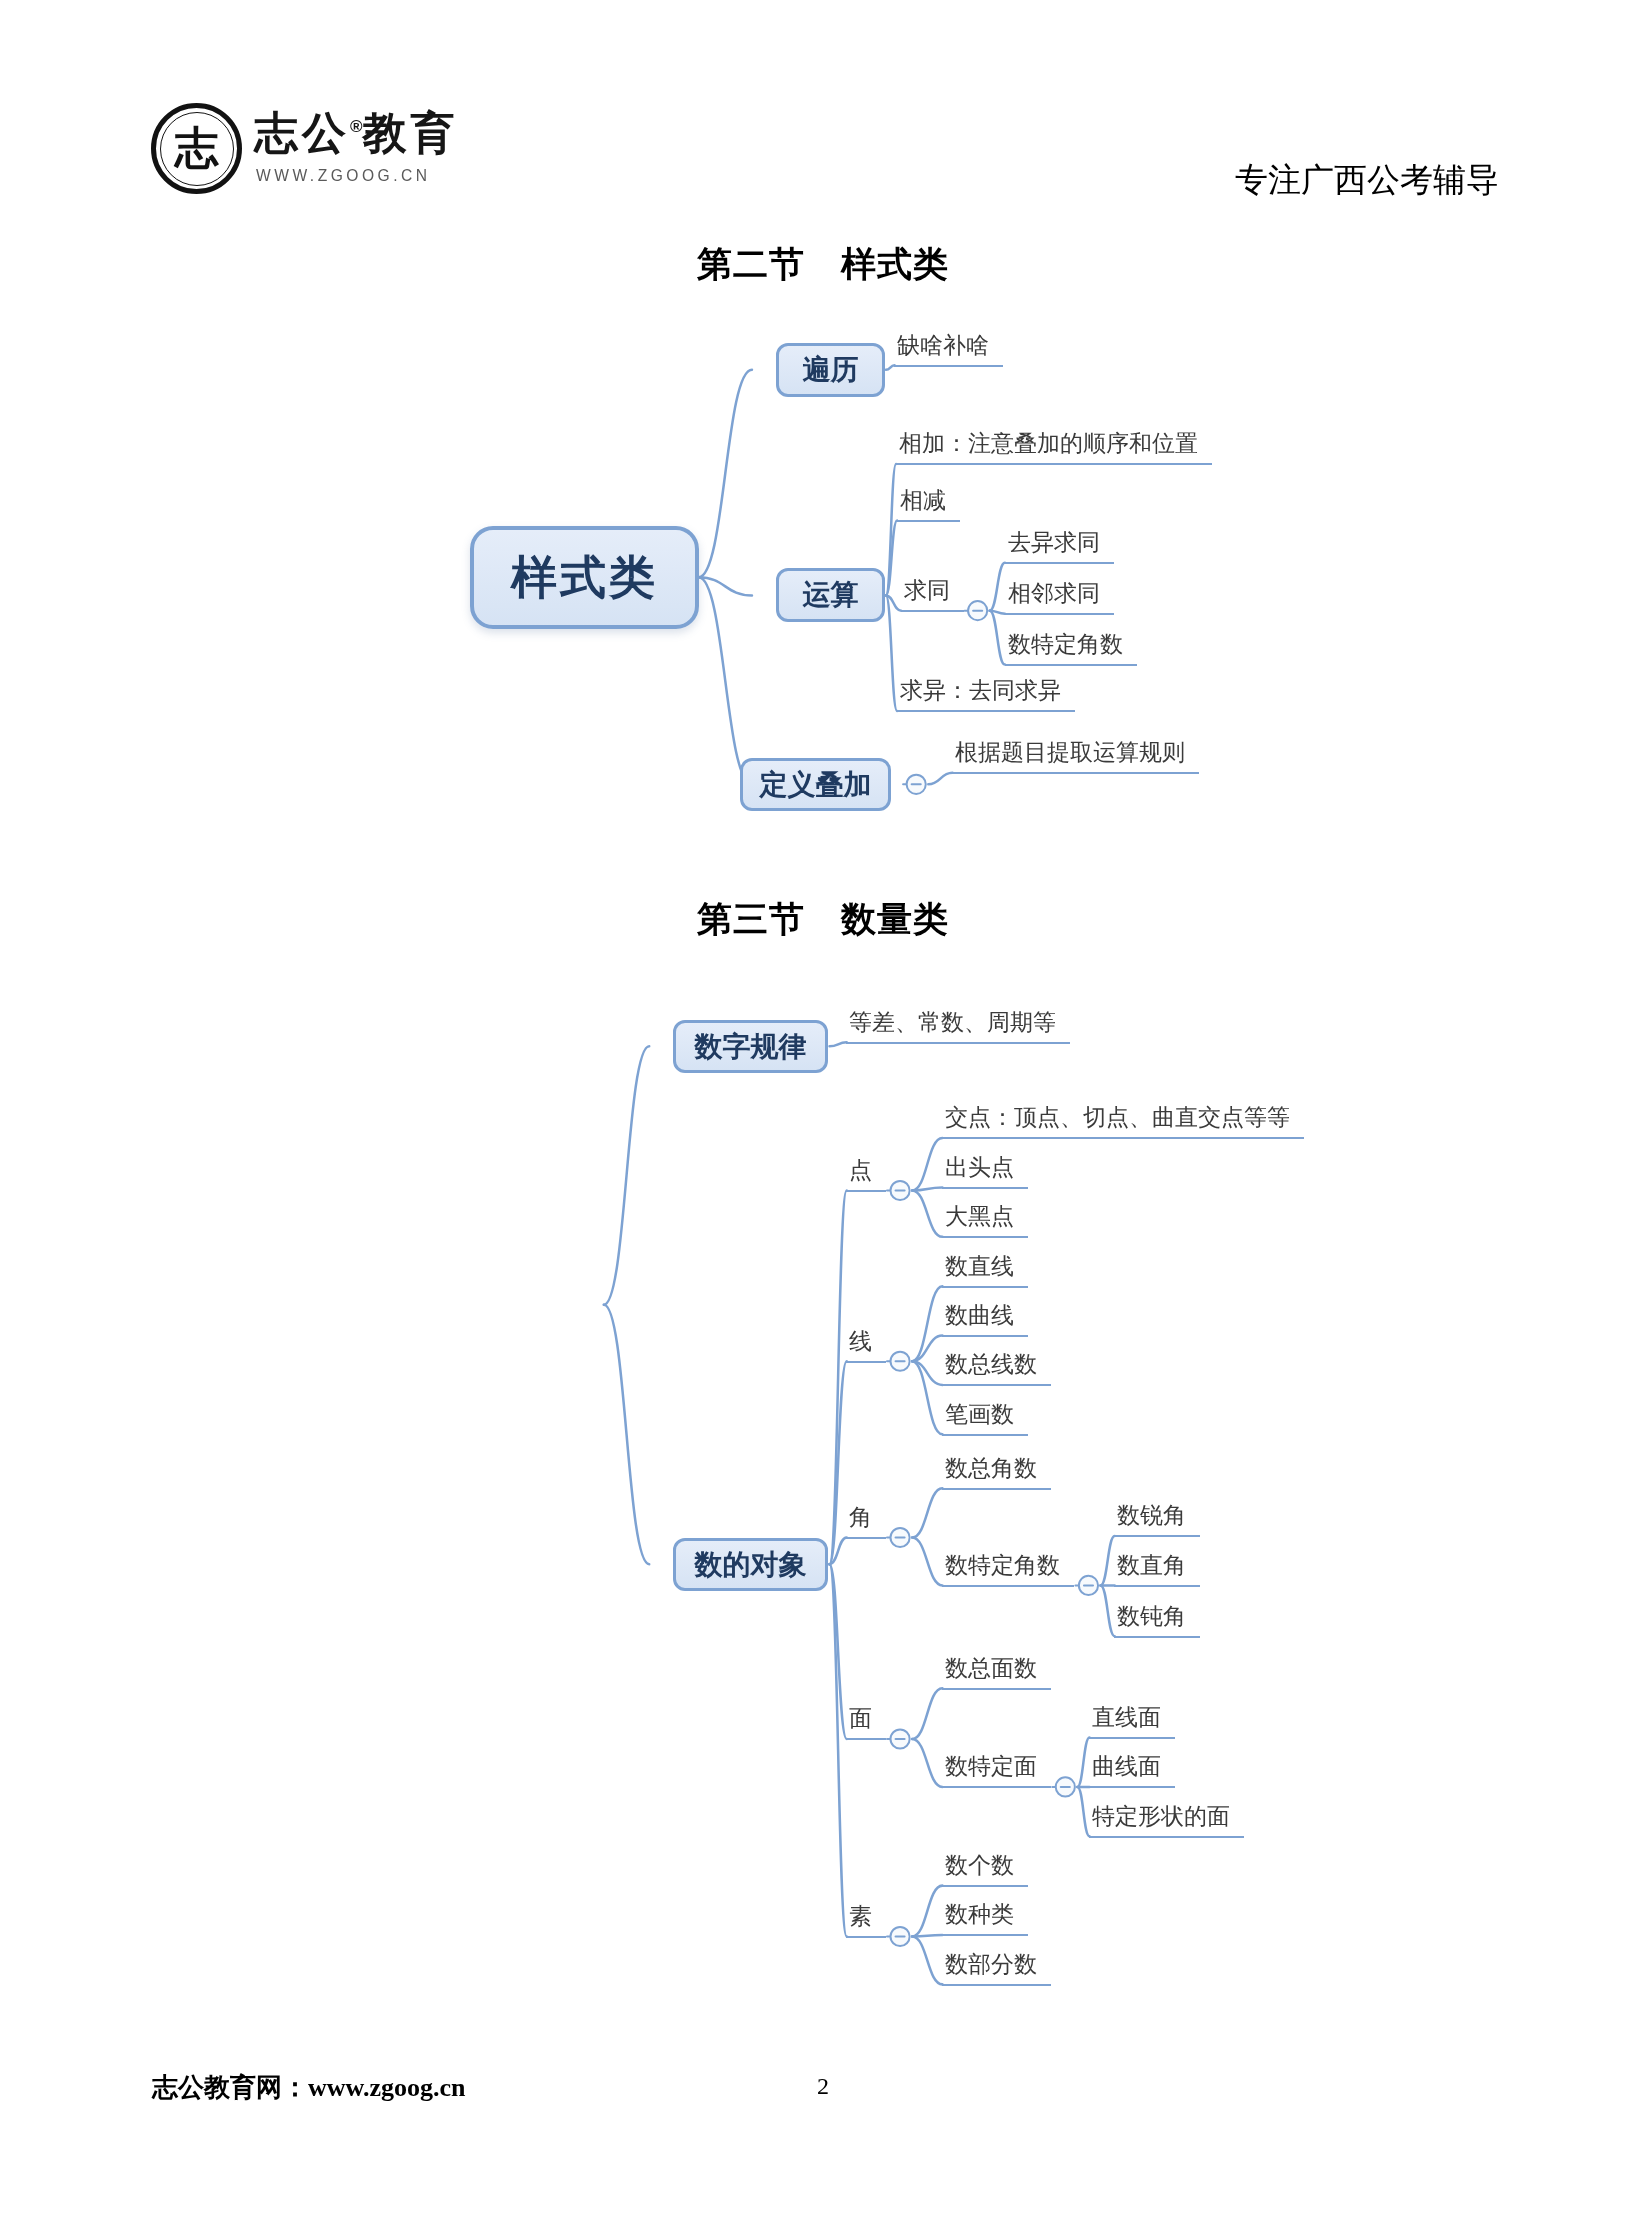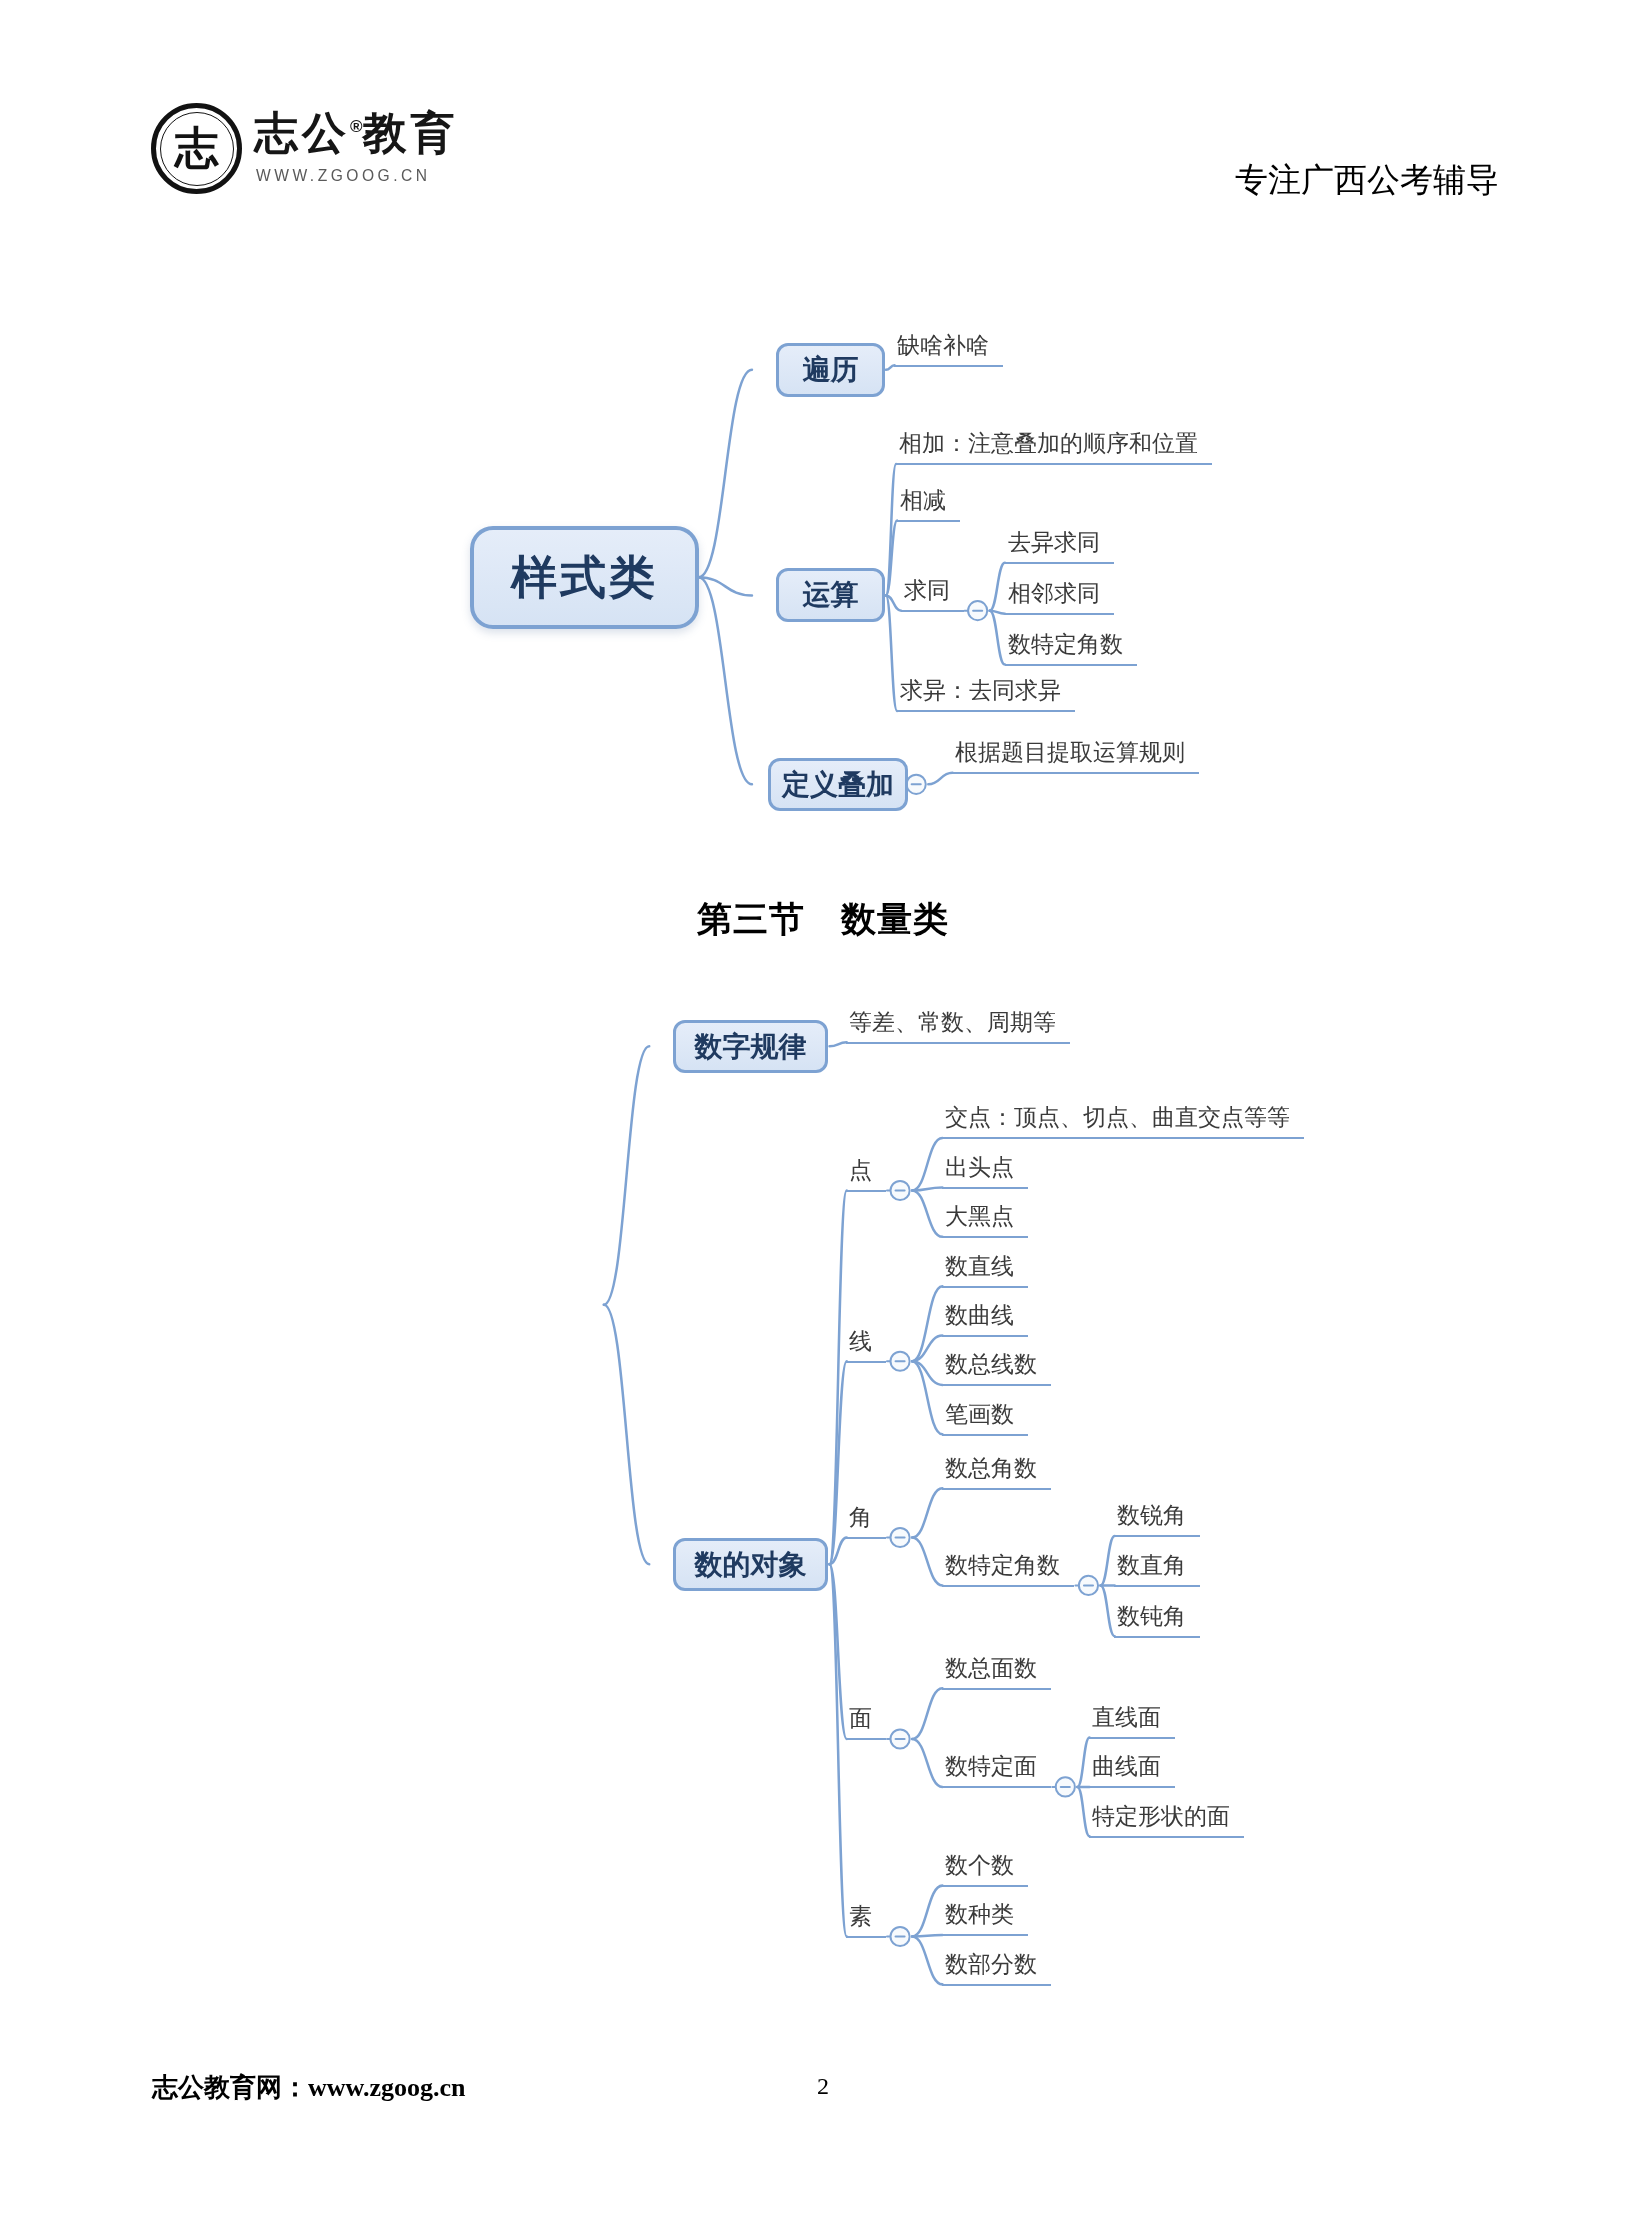--- a/index.html
+++ b/index.html
@@ -153,36 +153,37 @@
       <path d="M1777 3844.1875 L1795 3844.1875" fill="none" stroke="#7da2d2" stroke-width="4" stroke-linecap="round"></path>
     </svg>
 
   <div class="logo-seal">
     <span class="seal-char">志</span>
   </div>
   <div class="brand-line"><span>志公</span><span class="brand-reg">®</span><span>教育</span></div>
   <div class="brand-site">WWW.ZGOOG.CN</div>
   <div class="header-tagline">专注广西公考辅导</div>
 
+  <div class="section-title" style="top:241px">第二节　样式类</div>
   <div class="section-title" style="top:896px">第三节　数量类</div>
 
   <div class="box root" style="left:470px;top:526px;width:229px;height:103px">样式类</div>
   <div class="box branch" style="left:752px;top:343px;width:109px;height:54px">遍历</div>
   <div class="leaf" style="left:894px;top:331px">缺啥补啥</div>
 
   <div class="box branch" style="left:752px;top:568px;width:109px;height:54px">运算</div>
   <div class="leaf" style="left:896px;top:429px">相加：注意叠加的顺序和位置</div>
   <div class="leaf" style="left:897px;top:486px">相减</div>
   <div class="leaf" style="left:901px;top:576px">求同</div>
   <div class="leaf" style="left:1005px;top:528px">去异求同</div>
   <div class="leaf" style="left:1005px;top:579px">相邻求同</div>
   <div class="leaf" style="left:1005px;top:630px">数特定角数</div>
   <div class="leaf" style="left:897px;top:676px">求异：去同求异</div>
 
-  <div class="box branch" style="left:744px;top:758px;width:140px;height:53px">定义叠加</div>
+  <div class="box branch" style="left:716px;top:758px;width:151px;height:53px">定义叠加</div>
   <div class="leaf" style="left:952px;top:738px">根据题目提取运算规则</div>
 
   <div class="box branch" style="left:649px;top:1020px;width:155px;height:53px">数字规律</div>
   <div class="leaf" style="left:846px;top:1008px">等差、常数、周期等</div>
 
   <div class="box branch" style="left:649px;top:1538px;width:155px;height:53px">数的对象</div>
 
   <div class="leaf" style="left:846px;top:1156px">点</div>
   <div class="leaf" style="left:942px;top:1103px">交点：顶点、切点、曲直交点等等</div>
   <div class="leaf" style="left:942px;top:1153px">出头点</div>

